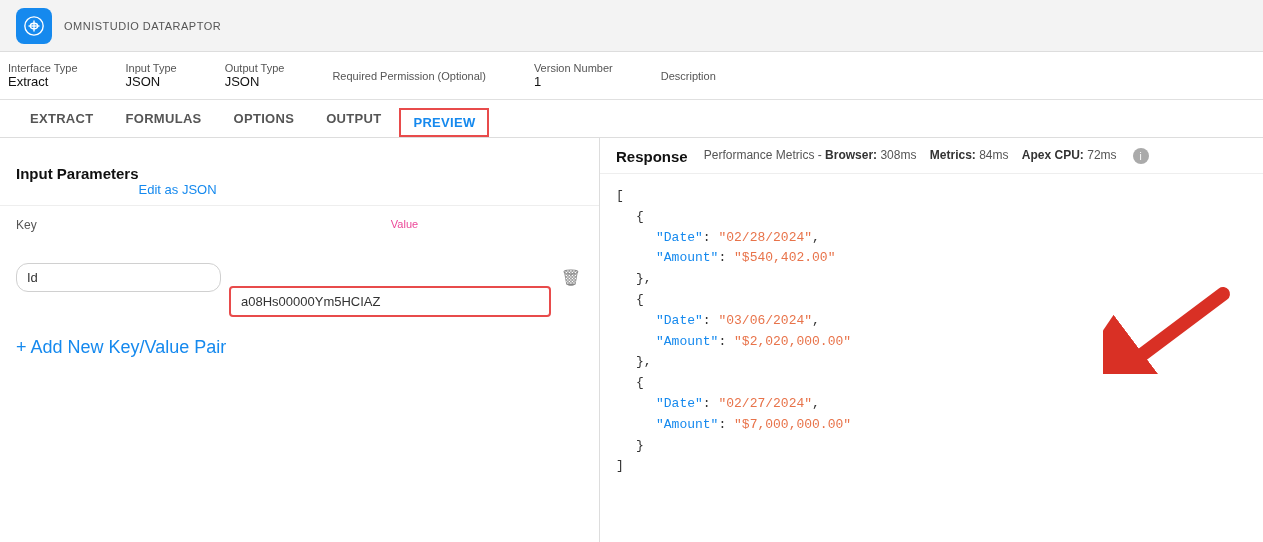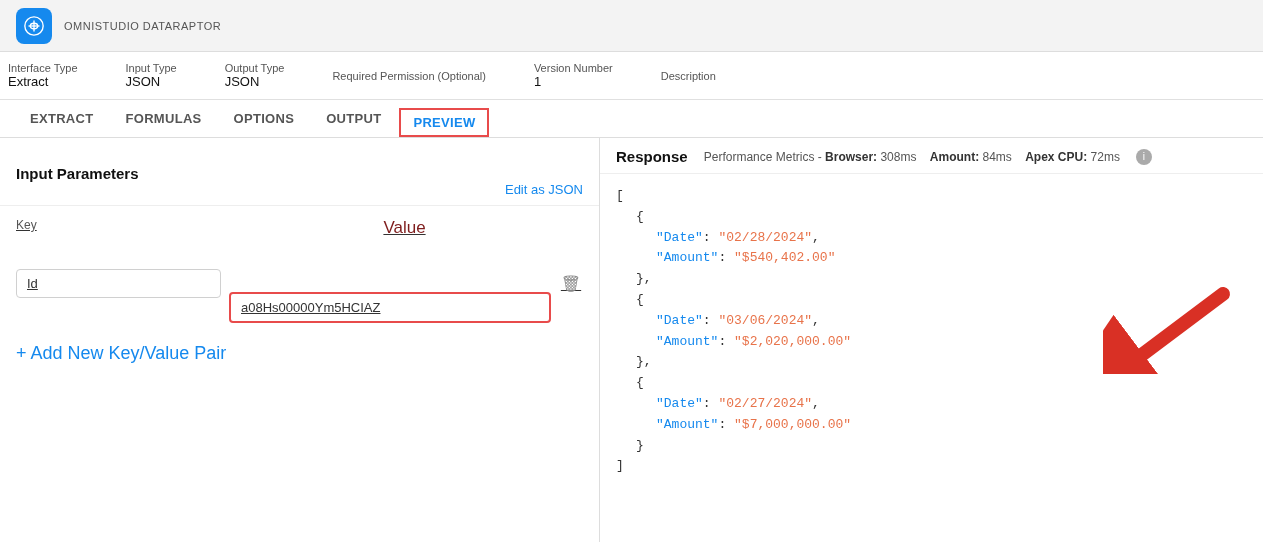--- a/index.html
+++ b/index.html
@@ -73,50 +73,48 @@
     
     .left-panel {
       width: 600px;
       border-right: 1px solid #ddd;
       padding: 0;
       display: flex;
       flex-direction: column;
     }
     .left-panel-header {
       display: flex;
-      justify-content: space-between;
       align-items: center;
       padding: 12px 16px 8px;
       border-bottom: 1px solid #eee;
     }
     .section-title { font-size: 15px; font-weight: 600; color: #111; }
     .edit-json-link { color: #1589ee; font-size: 13px; cursor: pointer; margin-top: 32px; }
 
     .params-table {
       padding: 12px 16px;
-      text-decoration: underline;
     }
     .params-col-headers {
       display: flex;
       margin-bottom: 6px;
     }
     .col-header-key { width: 210px; font-size: 12px; color: #555; }
-    .col-header-value { flex: 1; font-size: 17px; color: #7f1d1d; text-align: center; }
+    .col-header-value { flex: 1; font-size: 11px; color: #ec4899; text-align: center; }
 
     .param-row {
       display: flex;
       align-items: center;
       margin-bottom: 8px;
       gap: 8px;
     }
     .param-key-input {
       width: 205px;
       padding: 6px 10px;
       border: 1px solid #d0d0d0;
-      border-radius: 4px;
+      border-radius: 12px;
       font-size: 13px;
       color: #333;
       background: #fff;
     }
     .param-value-input {
       flex: 1;
       padding: 6px 10px;
       border: 2px solid #e84b4b;
       border-radius: 4px;
       font-size: 13px;
@@ -146,21 +144,21 @@
     .right-panel {
       flex: 1;
       display: flex;
       flex-direction: column;
       padding: 0;
       overflow: hidden;
       position: relative;
     }
     .right-panel-header {
       display: flex;
-      align-items: center;
+      align-items: flex-start;
       padding: 10px 16px 8px;
       border-bottom: 1px solid #eee;
       gap: 16px;
       flex-shrink: 0;
     }
     .response-label { font-size: 15px; font-weight: 600; color: #111; }
     .metrics-text { font-size: 12px; color: #555; }
     .metrics-text b { color: #333; }
     .info-icon {
       width: 16px; height: 16px;
@@ -274,21 +272,21 @@
   </div>
 
   <div class="right-panel">
     <div class="right-panel-header">
       <span class="response-label">Response</span>
       <span class="metrics-text">
         <span>Performance Metrics -</span>
         <b>Browser:</b>
         <span>308ms</span>
         &nbsp;&nbsp;
-        <b>Amount:</b>
+        <b>Metrics:</b>
         <span>84ms</span>
         &nbsp;&nbsp;
         <b>Apex CPU:</b>
         <span>72ms</span>
       </span>
       <div class="info-icon">i</div>
     </div>
     <div class="json-output">
       <div><span class="json-bracket">[</span></div>
       <div class="indent1"><span class="json-brace">{</span></div>

